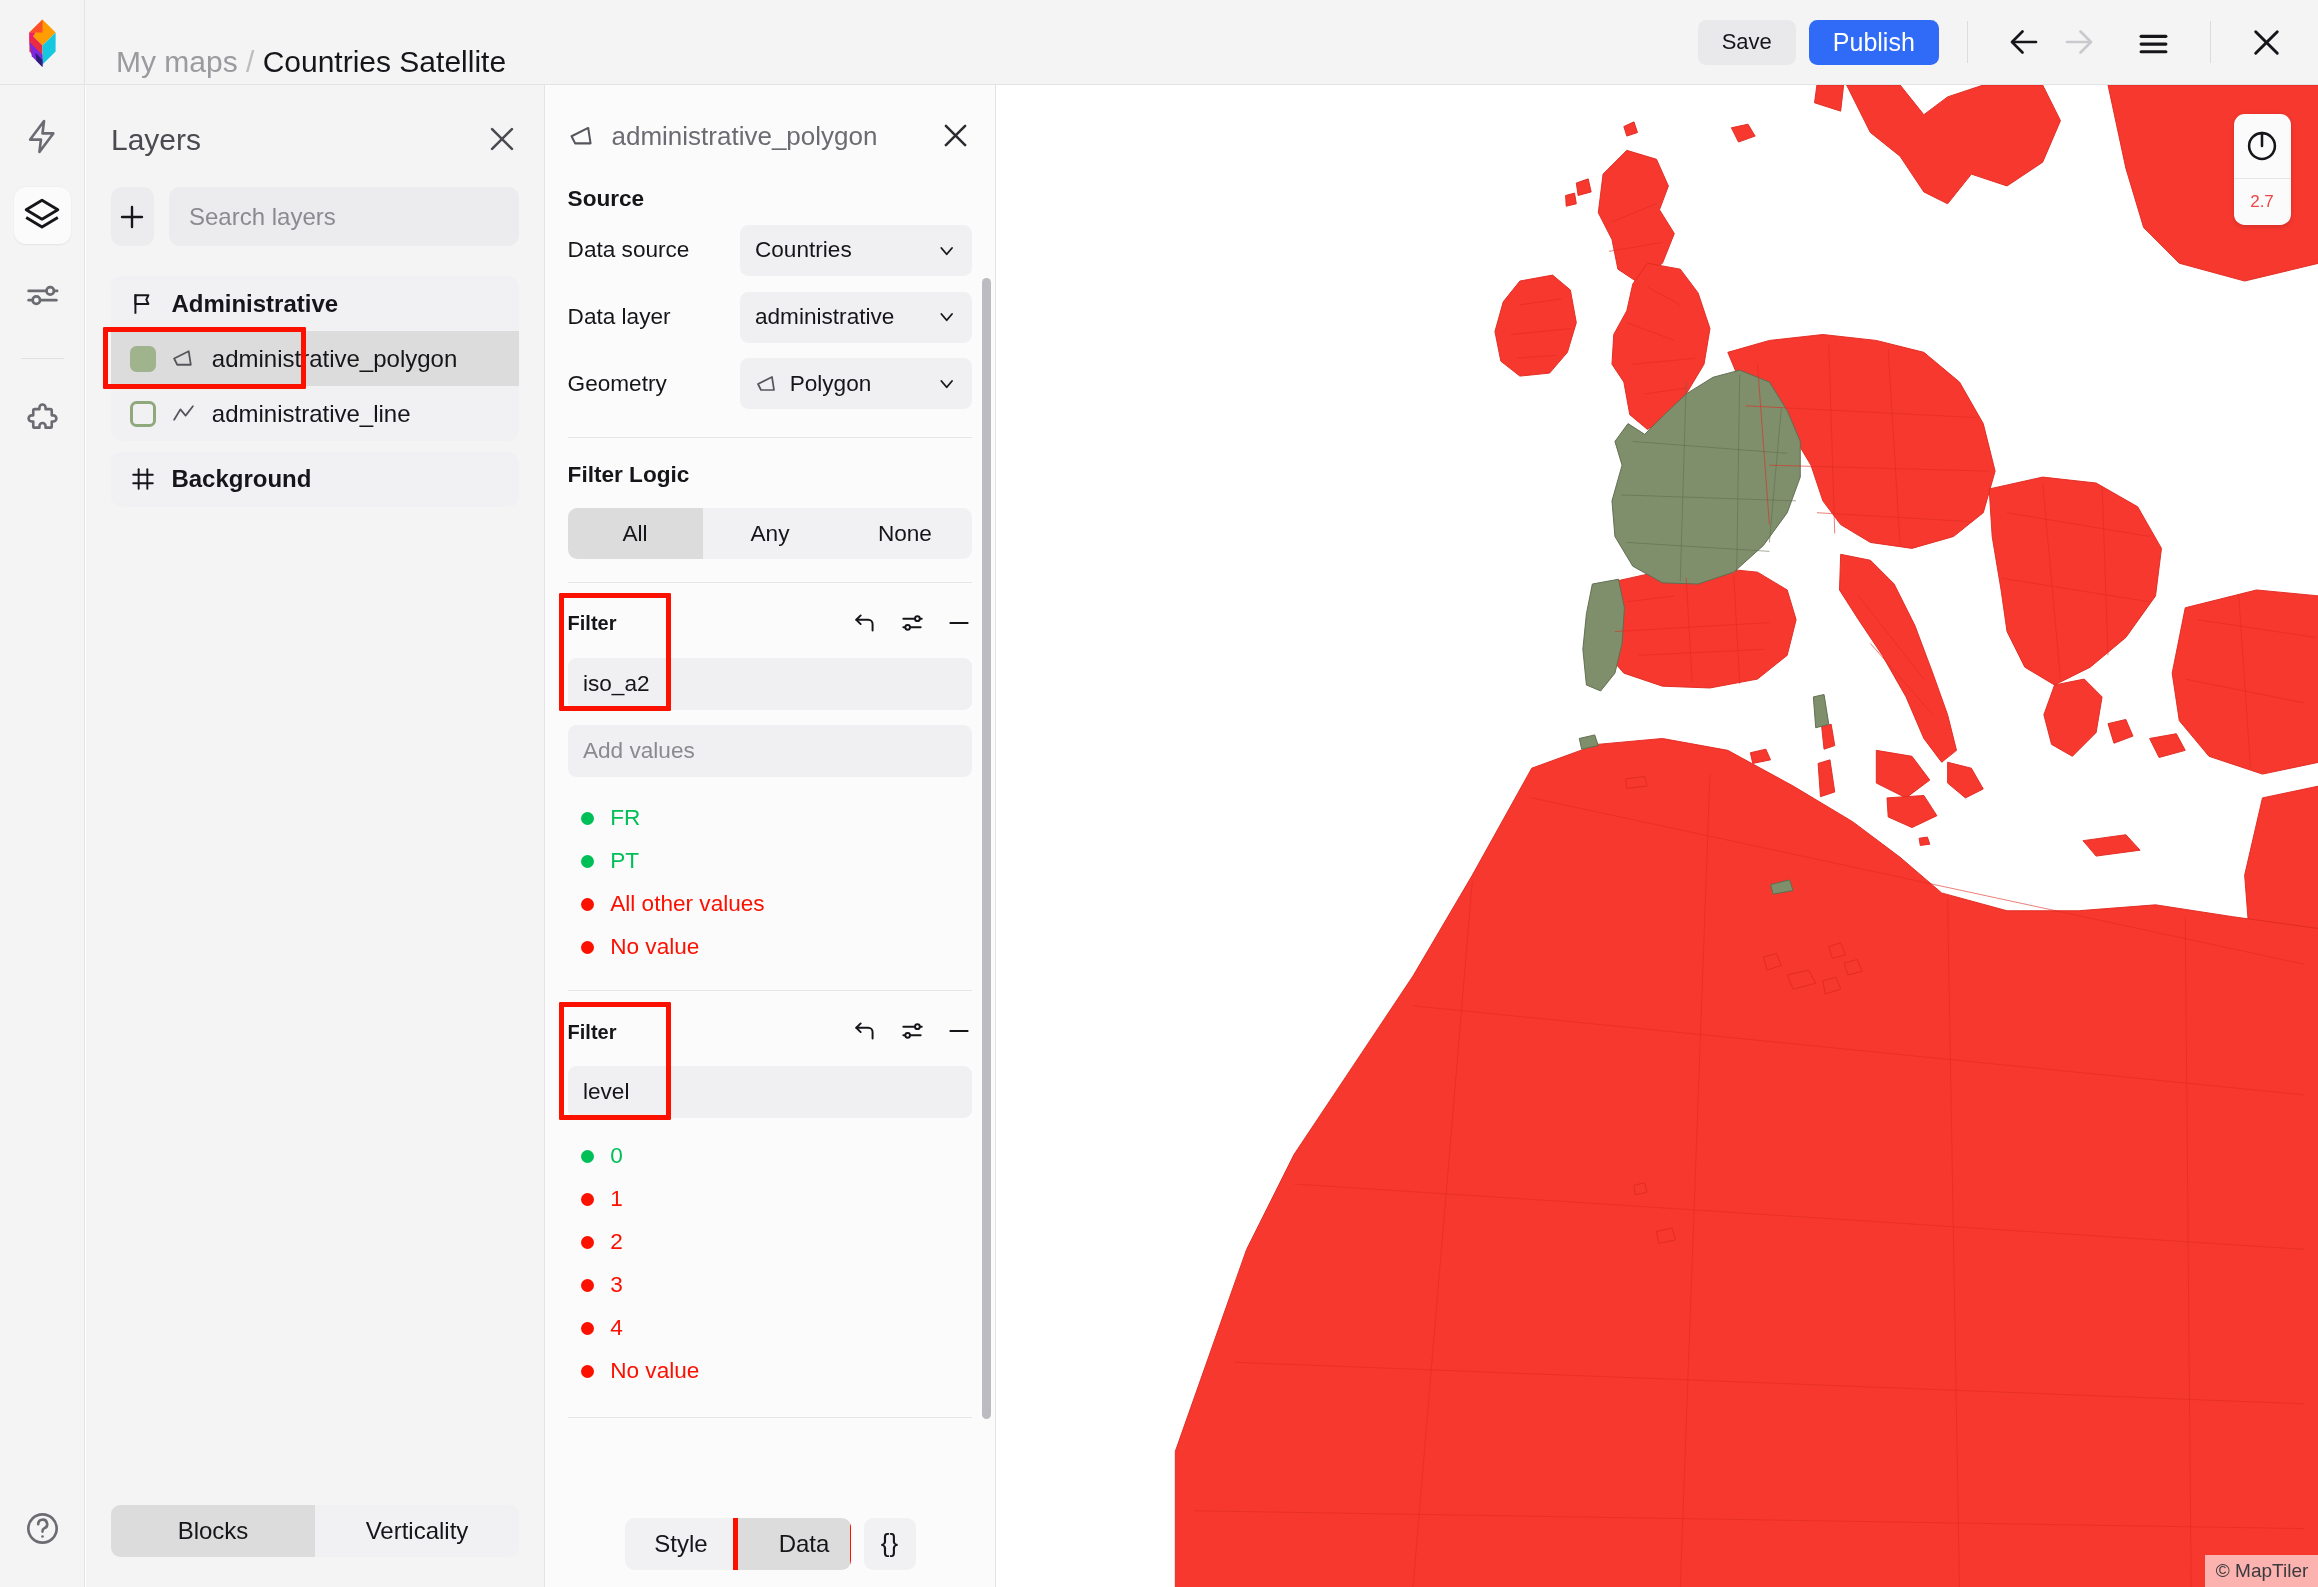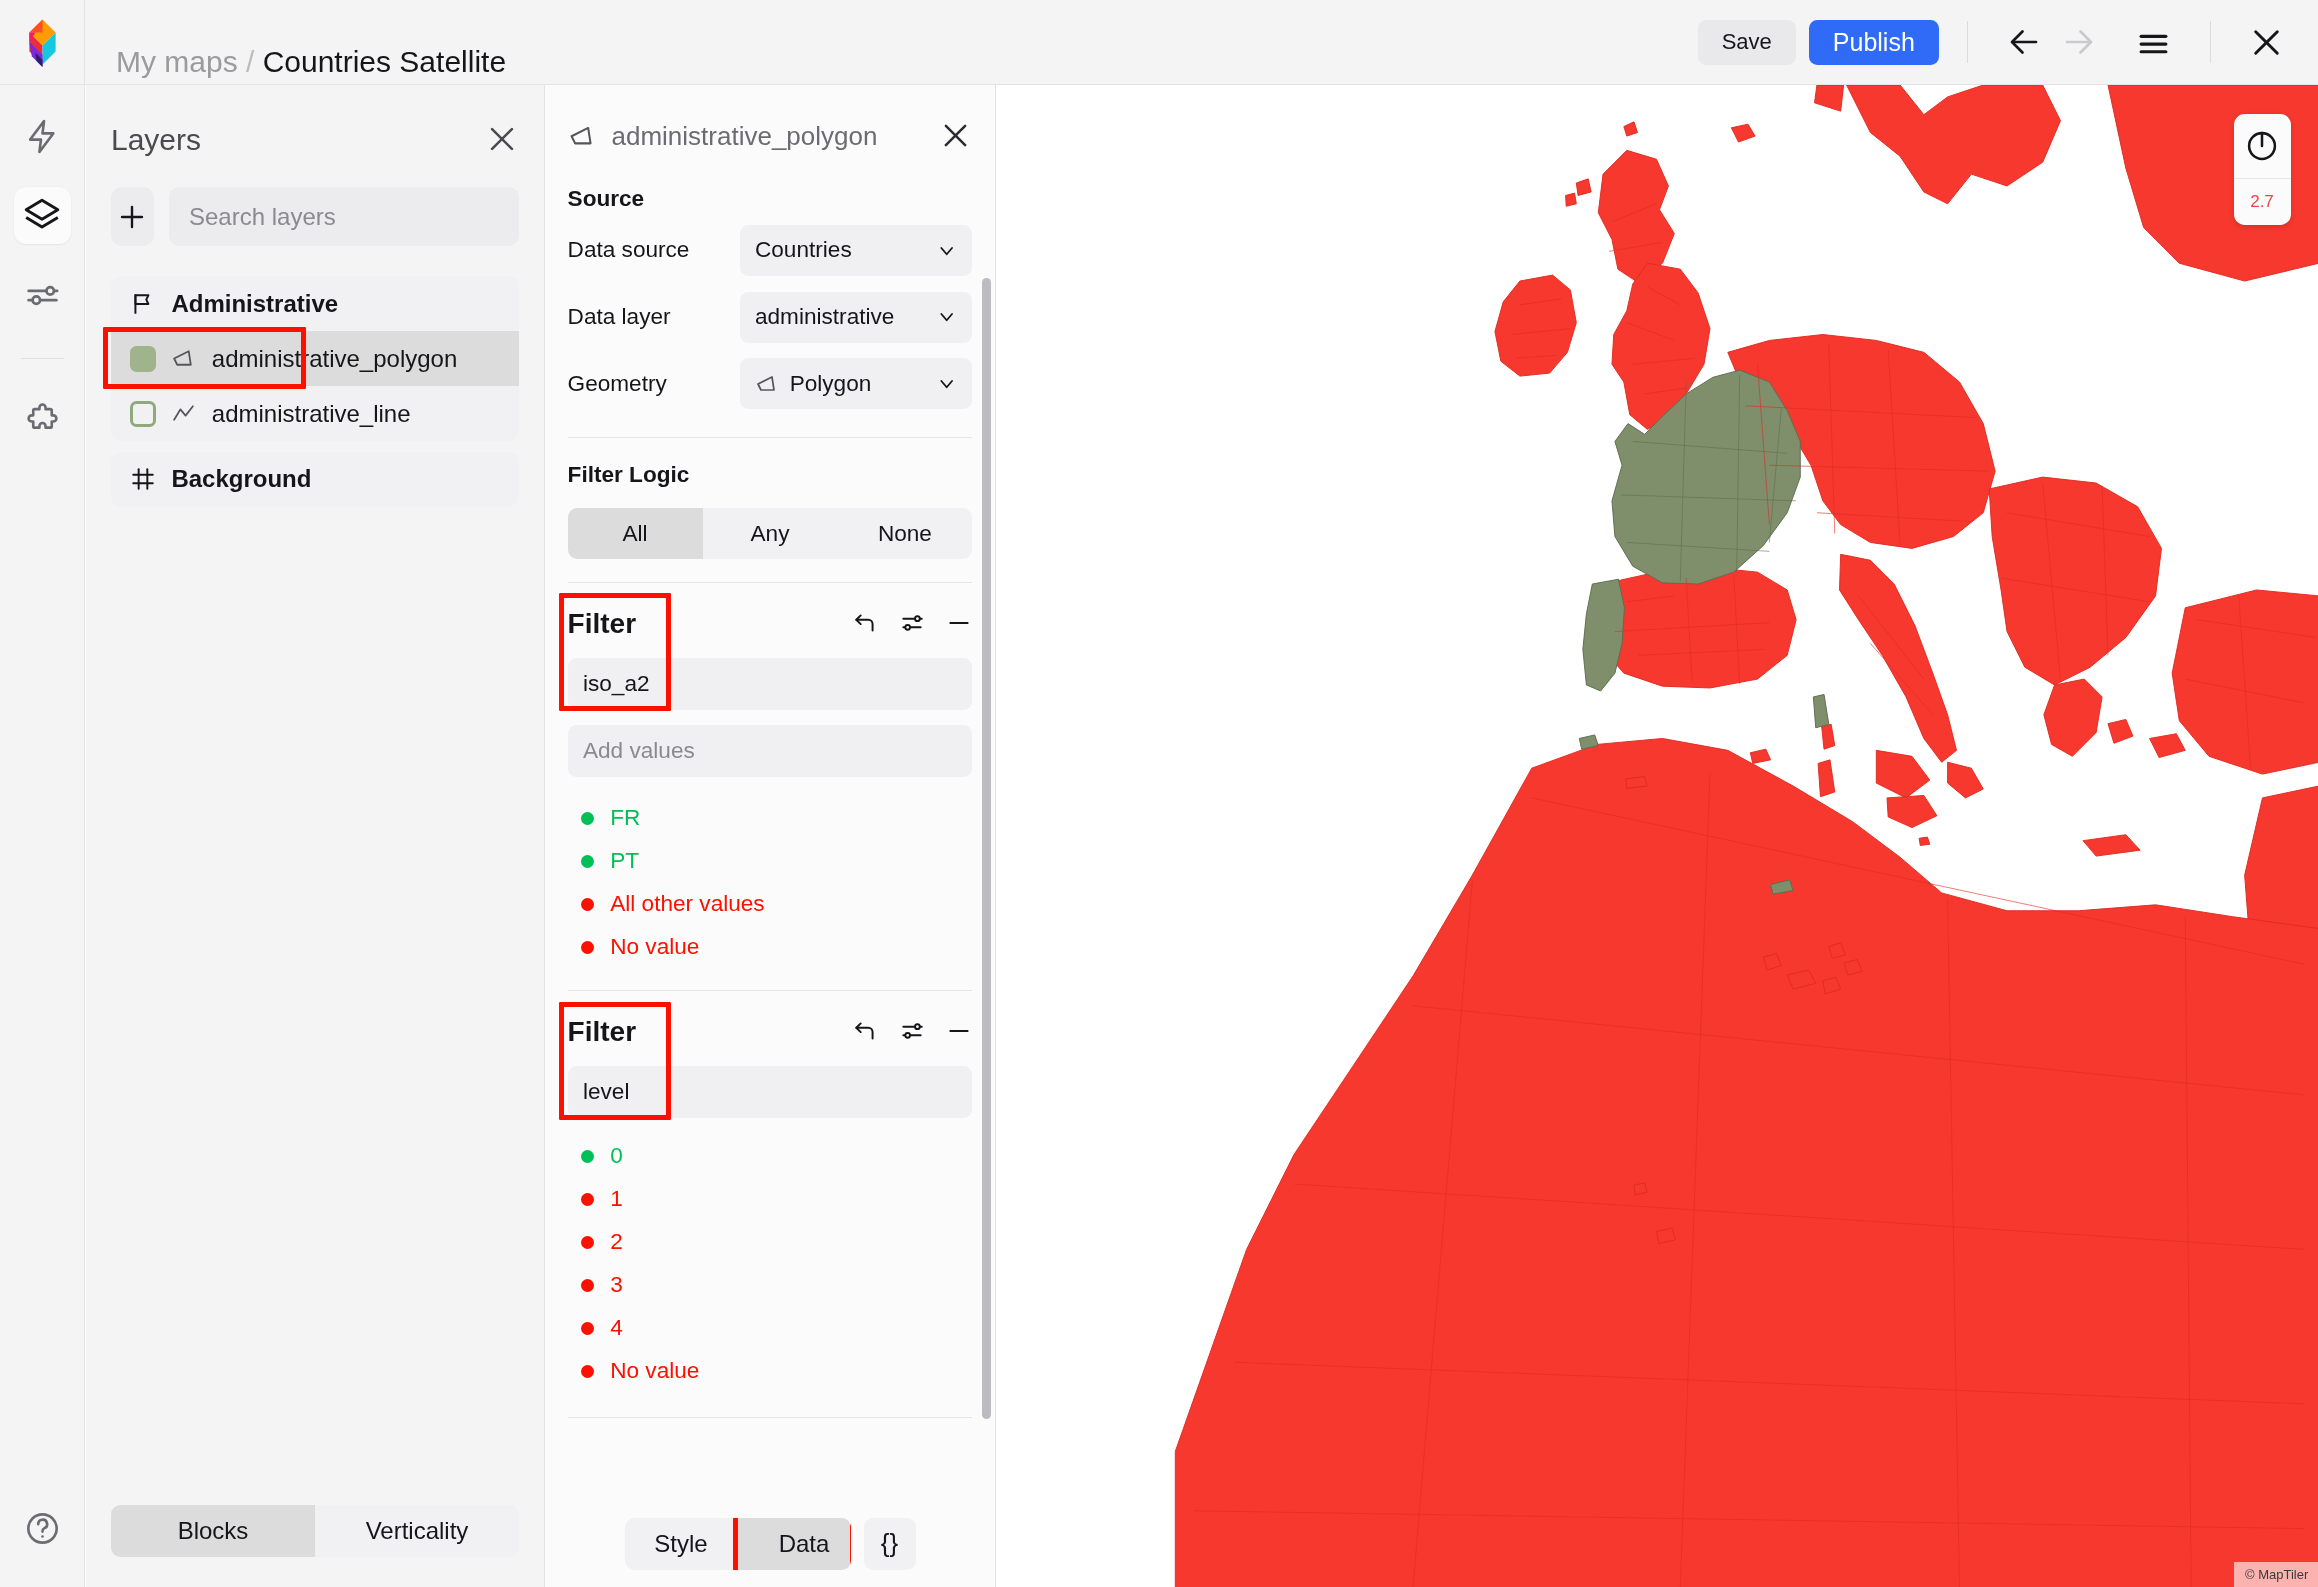--- a/index.html
+++ b/index.html
@@ -161,21 +161,21 @@
   .seg3 .seg {
     flex: 1; display: flex; align-items: center; justify-content: center;
     font-size: 22.6px; color: #16161a; cursor: pointer;
   }
   .seg3 .seg.active { background: #dcdcdd; }
 
   .filter-block { position: relative; margin-top: 15.4px; }
   .filter-head {
     display: flex; align-items: center; height: 51px;
   }
-  .filter-head .f-title { font-size: 28px; font-weight: 700; color: #16161a; }
+  .filter-head .f-title { font-size: 20px; font-weight: 700; color: #16161a; }
   .filter-head .f-actions { margin-left: auto; display: flex; align-items: center; gap: 21.4px; }
   .field-box {
     height: 52px; background: #f0f0f2; border-radius: 8.3px;
     display: flex; align-items: center; padding: 0 15.4px;
     font-size: 22.6px; color: #16161a; margin-top: 8.3px; cursor: pointer;
   }
   .field-box.placeholder-style { color: #8a8a90; }
   .value-list { margin-top: 20px; }
   .value-item {
     display: flex; align-items: center; gap: 16.6px; height: 43px;
@@ -217,21 +217,21 @@
     position: absolute; top: 28.5px; right: 28.5px; width: 57px;
     background: #fbfbfc; border-radius: 10.7px; box-shadow: 0 1.2px 4.8px rgba(0,0,0,.14);
     overflow: hidden; cursor: pointer;
   }
   #zoom-compass { height: 64px; display: flex; align-items: center; justify-content: center; }
   #zoom-sep { height: 1.2px; background: #e6e6e9; }
   #zoom-level { height: 46px; display: flex; align-items: center; justify-content: center;
                 font-size: 17px; color: #ef4444; }
   #attribution {
     position: absolute; right: 0; bottom: 0; background: rgba(255,255,255,.62);
-    font-size: 13px; color: #3a3a3e; padding: 4.8px 10.7px 6px 10.7px;
+    font-size: 19px; color: #3a3a3e; padding: 4.8px 10.7px 6px 10.7px;
   }
 </style>
 </head>
 <body>
 
 <div id="topbar">
   <div id="logo-cell">
     <svg width="43" height="50" viewBox="0 0 36 42">
       <path d="M18 2 L29 13 L18 24 L7 13 Z" fill="#ff9d00"></path>
       <path d="M7 13 L18 24 L18 40 L7 29 Z" fill="#e8213a" opacity="0.95"></path>

